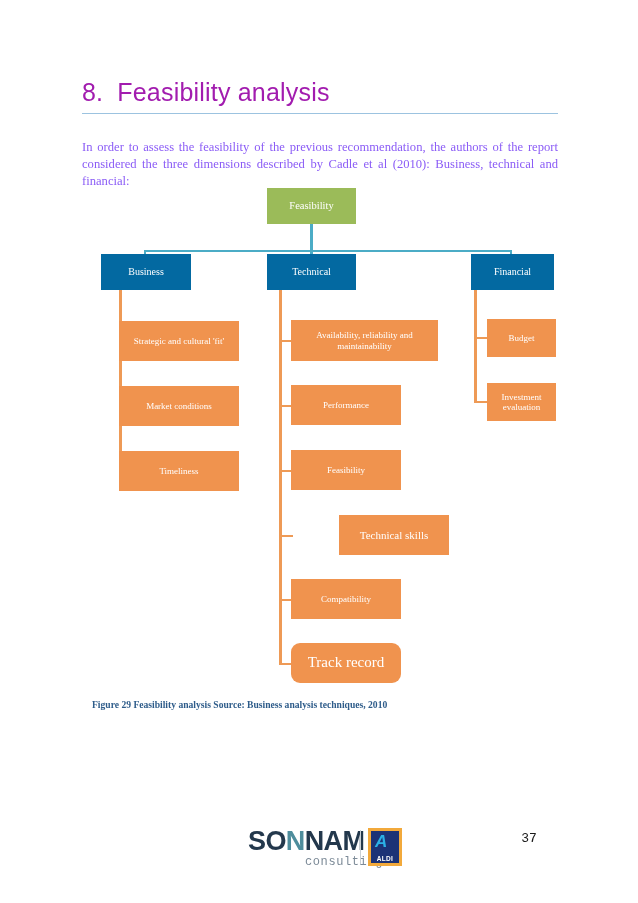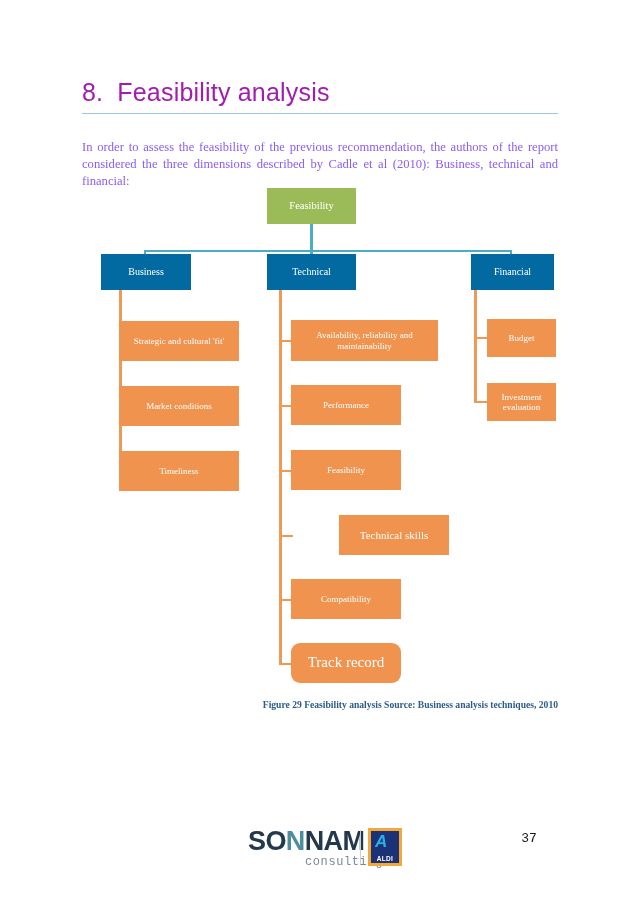--- a/index.html
+++ b/index.html
@@ -89,24 +89,24 @@
   .conn {
     position: absolute;
     pointer-events: none;
   }
   .conn.teal-line   { background: #4BACC6; }
   .conn.orange-line { background: #EE9A56; }
 
   
   .caption {
     position: absolute;
-    left: 82px;
+    left: 92px;
     top: 699px;
     width: 476px;
-    text-align: right;
+    text-align: left;
     font-family: "Liberation Serif", serif;
     font-size: 9.6px;
     font-weight: bold;
     color: #2E5C8A;
   }
 
   
   .footer-logo {
     position: absolute;
     left: 248px;

